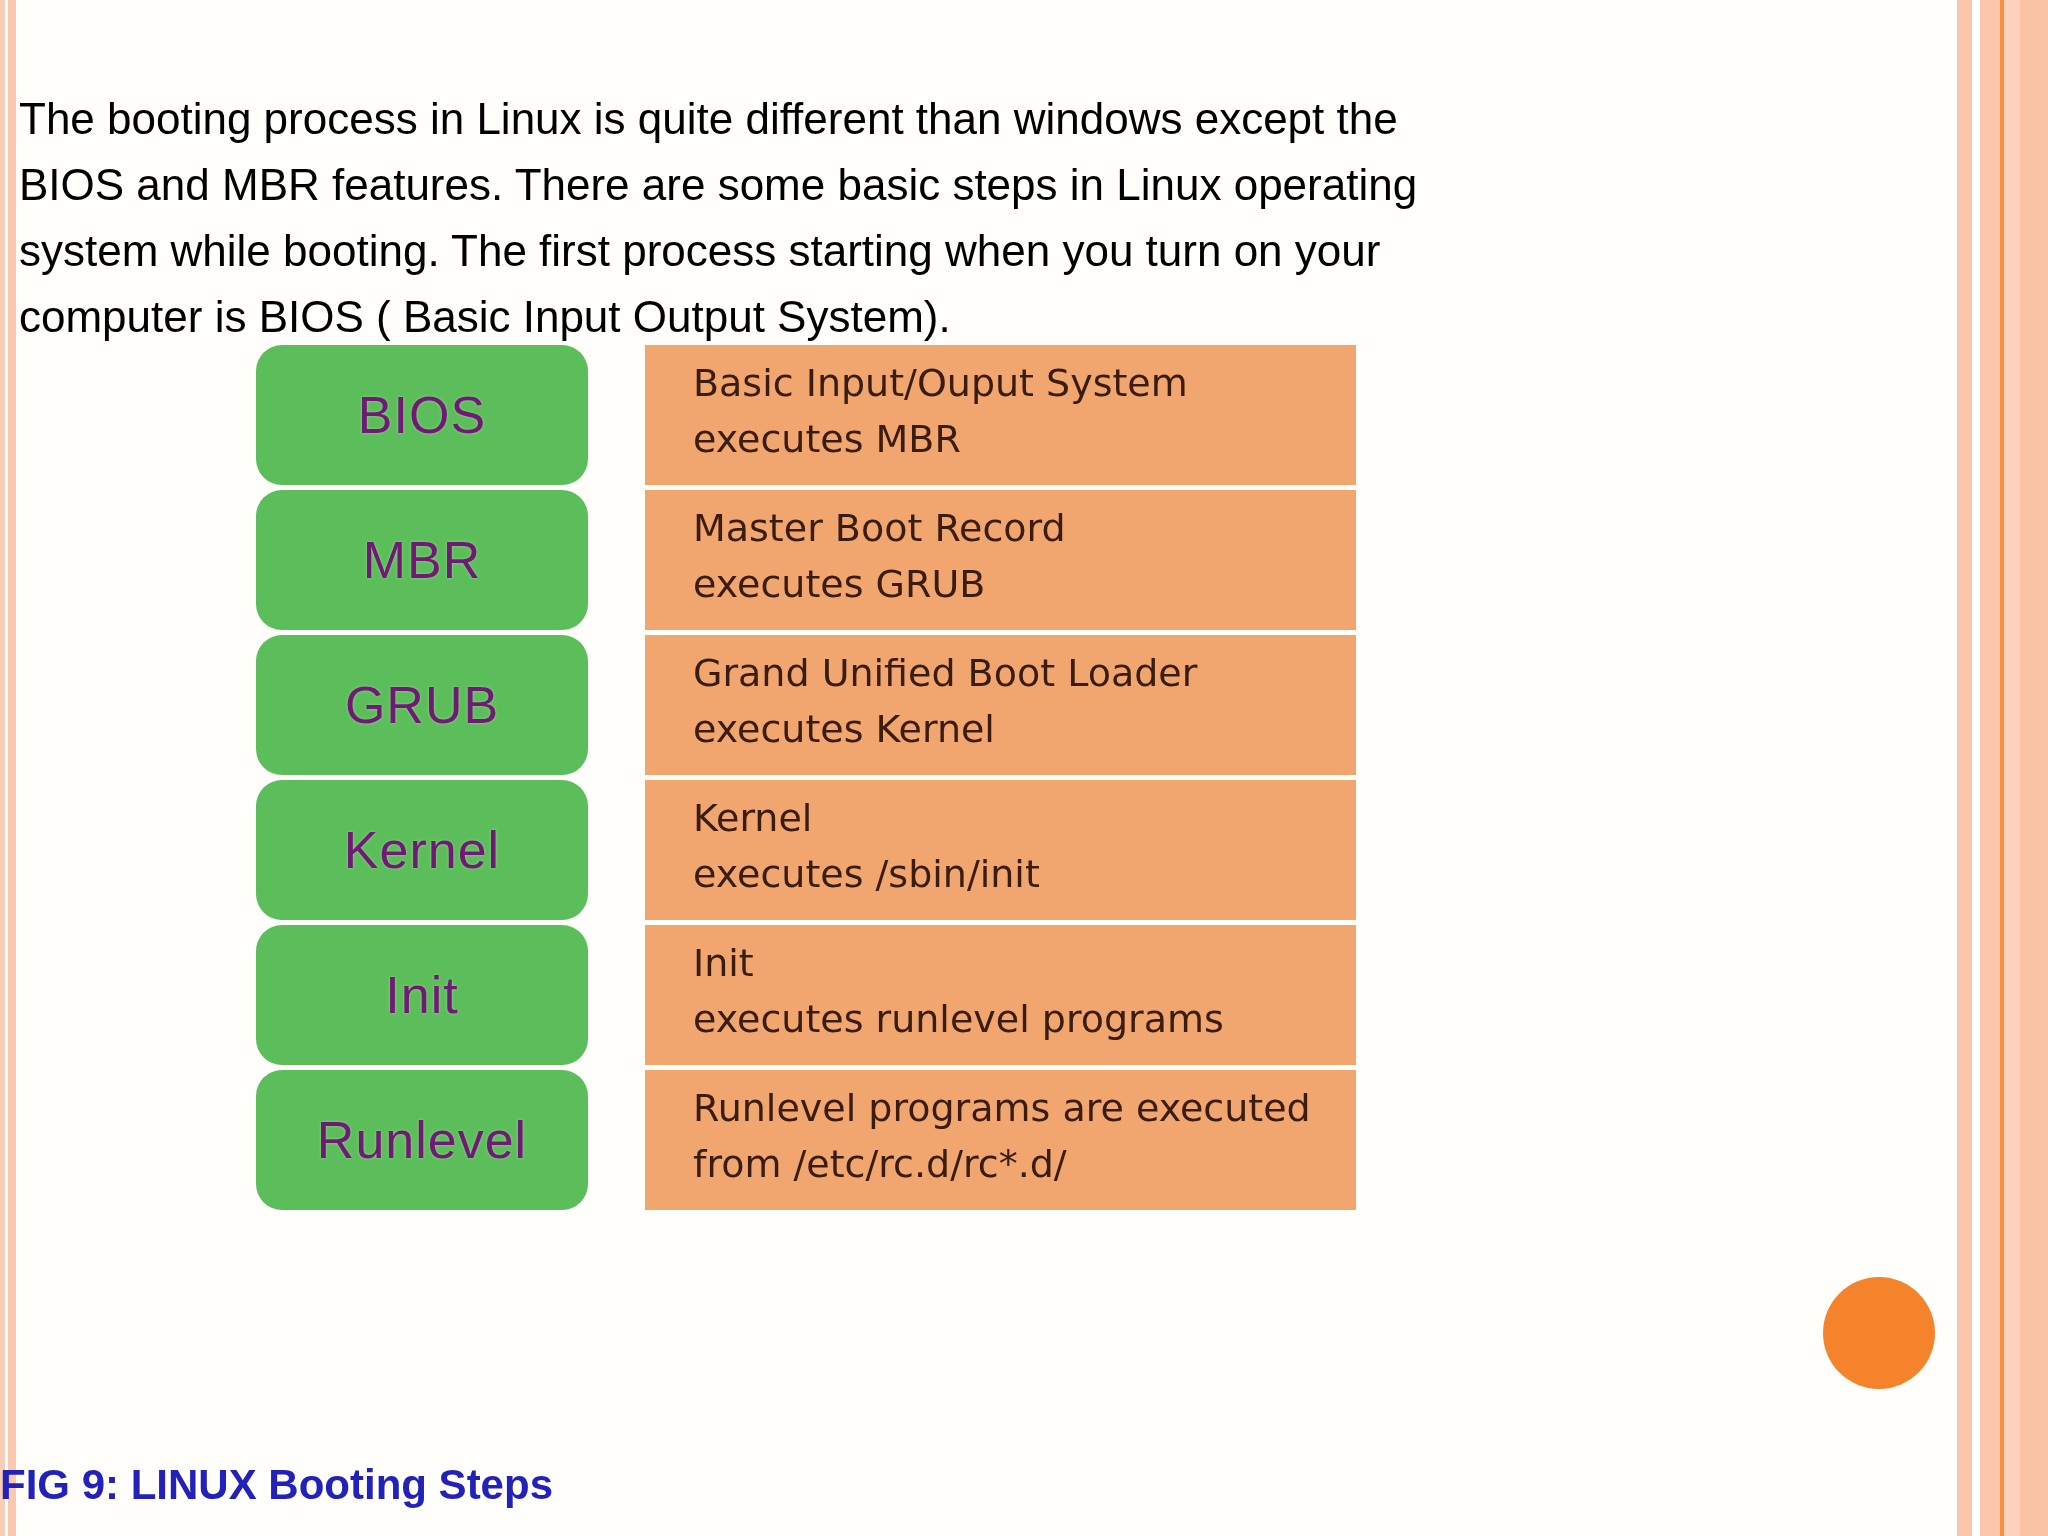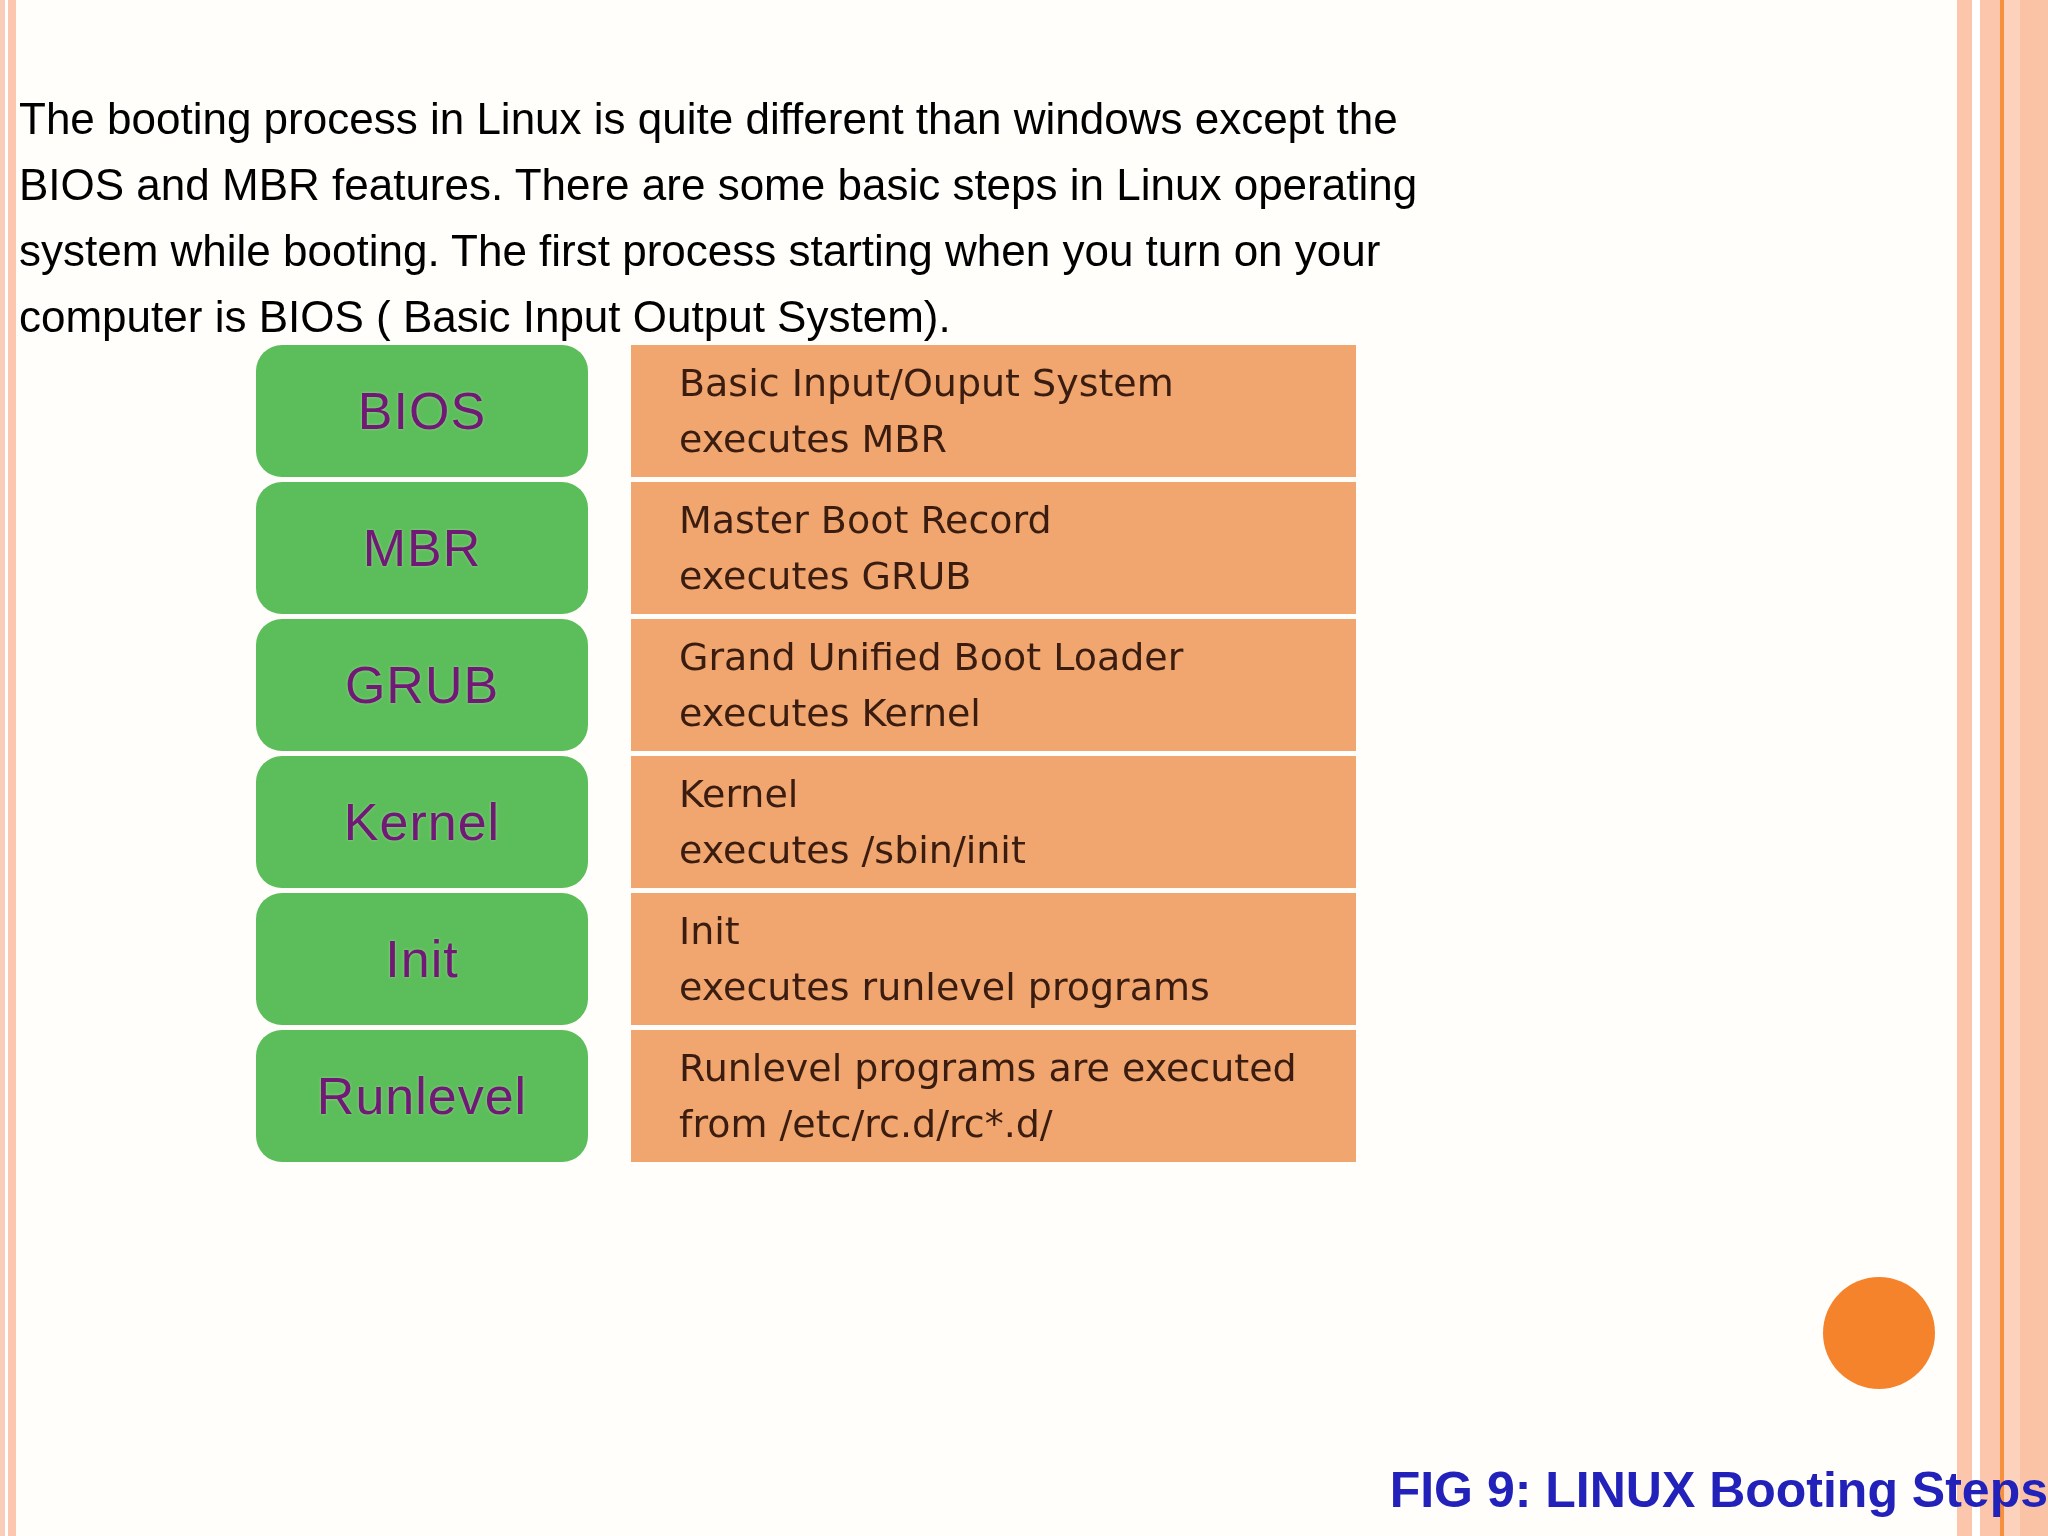--- a/index.html
+++ b/index.html
@@ -104,46 +104,46 @@
   .step-label {
     color: #701a75;
     font-family: "Liberation Sans", sans-serif;
     font-size: 52px;
     font-weight: normal;
     letter-spacing: 1px;
     text-shadow: 0 0 3px rgba(255,255,255,0.35);
   }
   .desc-box {
     flex: 1;
-    margin-left: 43px;
+    margin-left: 57px;
     background: #f0a66e;
-    padding: 10px 0 10px 48px;
+    padding: 10px 0 18px 48px;
     box-sizing: border-box;
     display: flex;
     flex-direction: column;
   }
   .desc-line {
     color: #3a1d10;
     font-family: "DejaVu Sans", sans-serif;
     font-size: 38px;
     line-height: 56px;
     white-space: nowrap;
   }
 
   
   #figure-caption {
     position: absolute;
     left: 0;
     right: 0;
     top: 1461px;
-    text-align: right;
+    text-align: left;
     color: #2222bb;
     font-family: "Liberation Sans", sans-serif;
     font-weight: bold;
-    font-size: 50px;
+    font-size: 42px;
   }
 </style>
 </head>
 <body>
 
 <div id="slide">
 
   <div class="edge-stripe" id="stripe-left-a"></div>
   <div class="edge-stripe" id="stripe-left-b"></div>
   <div class="edge-stripe" id="stripe-left-c"></div>

